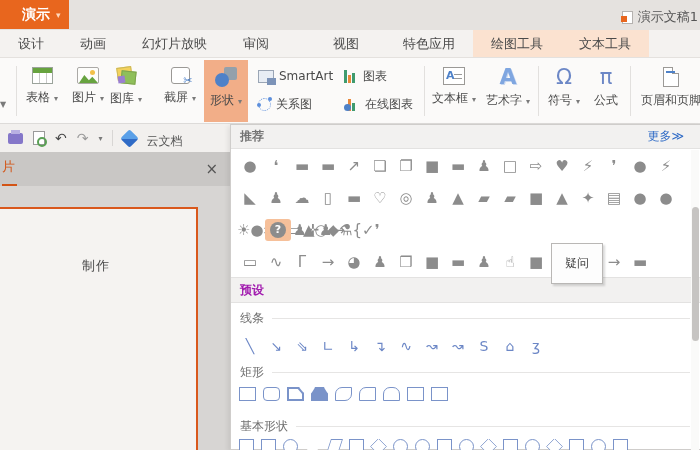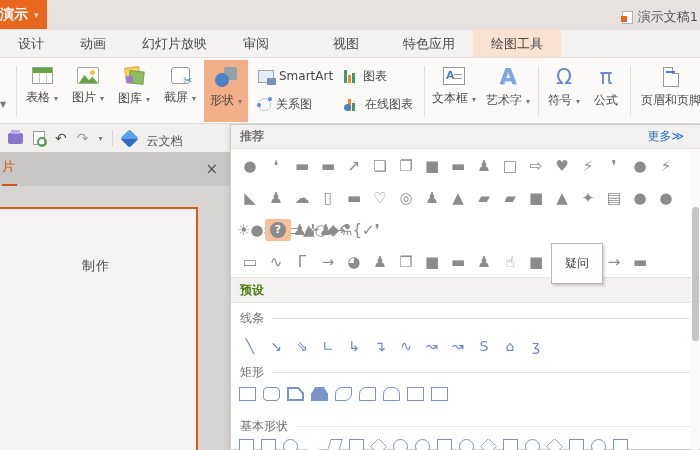--- a/index.html
+++ b/index.html
@@ -1,21 +1,21 @@
 <!DOCTYPE html>
 <html><head>
 <meta charset="utf-8">
 <style>
   * { margin:0; padding:0; box-sizing:border-box; }
   html,body { width:700px; height:450px; overflow:hidden; }
   body { font-family:"DejaVu Sans", sans-serif; font-size:12px; color:#444; background:#fff; position:relative; }
 
   
   .titlebar { position:absolute; left:0; top:0; width:700px; height:30px; background:#E5E2DF; }
-  .appbtn { position:absolute; left:0; top:0; height:29px; padding:0 8px 0 0; background:#E8661E;
+  .appbtn { position:absolute; left:0; top:0; height:29px; padding:0 8px 0 22px; background:#E8661E;
             color:#fff; font-size:14px; font-weight:bold; display:flex; align-items:center; gap:6px; }
   .appbtn .caret { font-size:9px; color:#FFD9BE; }
   .doctab { position:absolute; right:0; top:4px; height:26px; display:flex; align-items:center; gap:5px;
             padding:0 2px 0 8px; color:#555; font-size:13px; }
   .docicon { width:11px; height:13px; background:#fff; border:1px solid #b5b2af; position:relative; }
   .docicon::after { content:""; position:absolute; left:-2px; bottom:1px; width:6px; height:6px; background:#E8661E; }
 
   
   .tabbar { position:absolute; left:0; top:30px; width:700px; height:28px; background:#F4F2F0;
             display:flex; align-items:stretch; border-bottom:1px solid #E4E1DE; }
@@ -107,21 +107,21 @@
   .more { color:#2F6BC6; }
   .srow { position:absolute; left:6px; height:30px; display:flex; align-items:center; }
   .srow span { width:26px; text-align:center; font-size:15px; color:#8C8C8C; line-height:26px; }
   .srow.blue span { color:#6C87C6; font-size:14px; }
   .qmark { width:22px; height:22px; margin:0 2px; background:#F6C09A; border-radius:3px;
            display:flex; align-items:center; justify-content:center; }
   .qmark b { width:16px; height:16px; border-radius:50%; background:#8C8C8C; color:#fff; font-size:11px;
              display:flex; align-items:center; justify-content:center; }
   .preset-hd { position:absolute; left:0; top:152px; width:100%; height:26px; background:#F2F1F0;
                border-top:1px solid #E3E2E1; border-bottom:1px solid #E3E2E1;
-               display:flex; align-items:center; padding-left:9px; font-weight:bold; color:#4d7c0f; }
+               display:flex; align-items:center; padding-left:9px; font-weight:bold; color:#a21caf; }
   .seclbl { position:absolute; left:9px; height:18px; display:flex; align-items:center; gap:8px; color:#6f6f6f; width:450px; }
   .seclbl::after { content:""; flex:1; height:1px; background:#E6E5E4; }
   .rrow { position:absolute; left:8px; display:flex; gap:7px; }
   .rc { width:17px; height:14px; border:1px solid #7A93C9; background:#fff; }
   .rc.round { border-radius:4px; }
   .rc.snip1 { clip-path:polygon(0 0,70% 0,100% 45%,100% 100%,0 100%); background:#7A93C9; position:relative; }
   .rc.snip1::after{ content:""; position:absolute; inset:1px; background:#fff; clip-path:polygon(0 0,68% 0,100% 48%,100% 100%,0 100%);}
   .rc.r-tl { border-top-left-radius:7px; }
   .rc.r-tlbr { border-top-left-radius:7px; border-bottom-right-radius:7px; }
   .rc.r-top { border-top-left-radius:7px; border-top-right-radius:7px; }
@@ -153,40 +153,41 @@
 </div>
 
 <div class="tabbar">
   <div class="tab">设计</div>
   <div class="tab">动画</div>
   <div class="tab">幻灯片放映</div>
   <div class="tab">审阅</div>
   <div class="tab" style="margin-left:28px">视图</div>
   <div class="tab" style="margin-left:8px">特色应用</div>
   <div class="tab tool">绘图工具</div>
+  <div class="tab tool">文本工具</div>
 </div>
 
 <div class="ribbon">
   <div class="smallrow" style="left:0;top:34px">
     <span class="dcaret">▼</span>
   </div>
   <div class="rsep" style="left:16px"></div>
 
   <div class="bigbtn" style="left:20px;width:44px">
     <span class="i-table"></span>
     <span class="lbl"><span>表格</span> <span class="dcaret">▾</span></span>
   </div>
   <div class="bigbtn" style="left:66px;width:44px">
     <span class="i-pic">
         <i class="mtn"></i>
         <i class="sun"></i>
       </span>
     <span class="lbl"><span>图片</span> <span class="dcaret">▾</span></span>
   </div>
-  <div class="bigbtn" style="left:112px;width:44px">
+  <div class="bigbtn" style="left:104px;width:44px">
     <span class="i-gal">
         <i class="p1"></i>
         <i class="p2"></i>
         <i class="p3"></i>
       </span>
     <span class="lbl"><span>图库</span> <span class="dcaret">▾</span></span>
   </div>
   <div class="bigbtn" style="left:158px;width:44px">
     <span class="i-snap">
         <span class="sc">✂</span>

